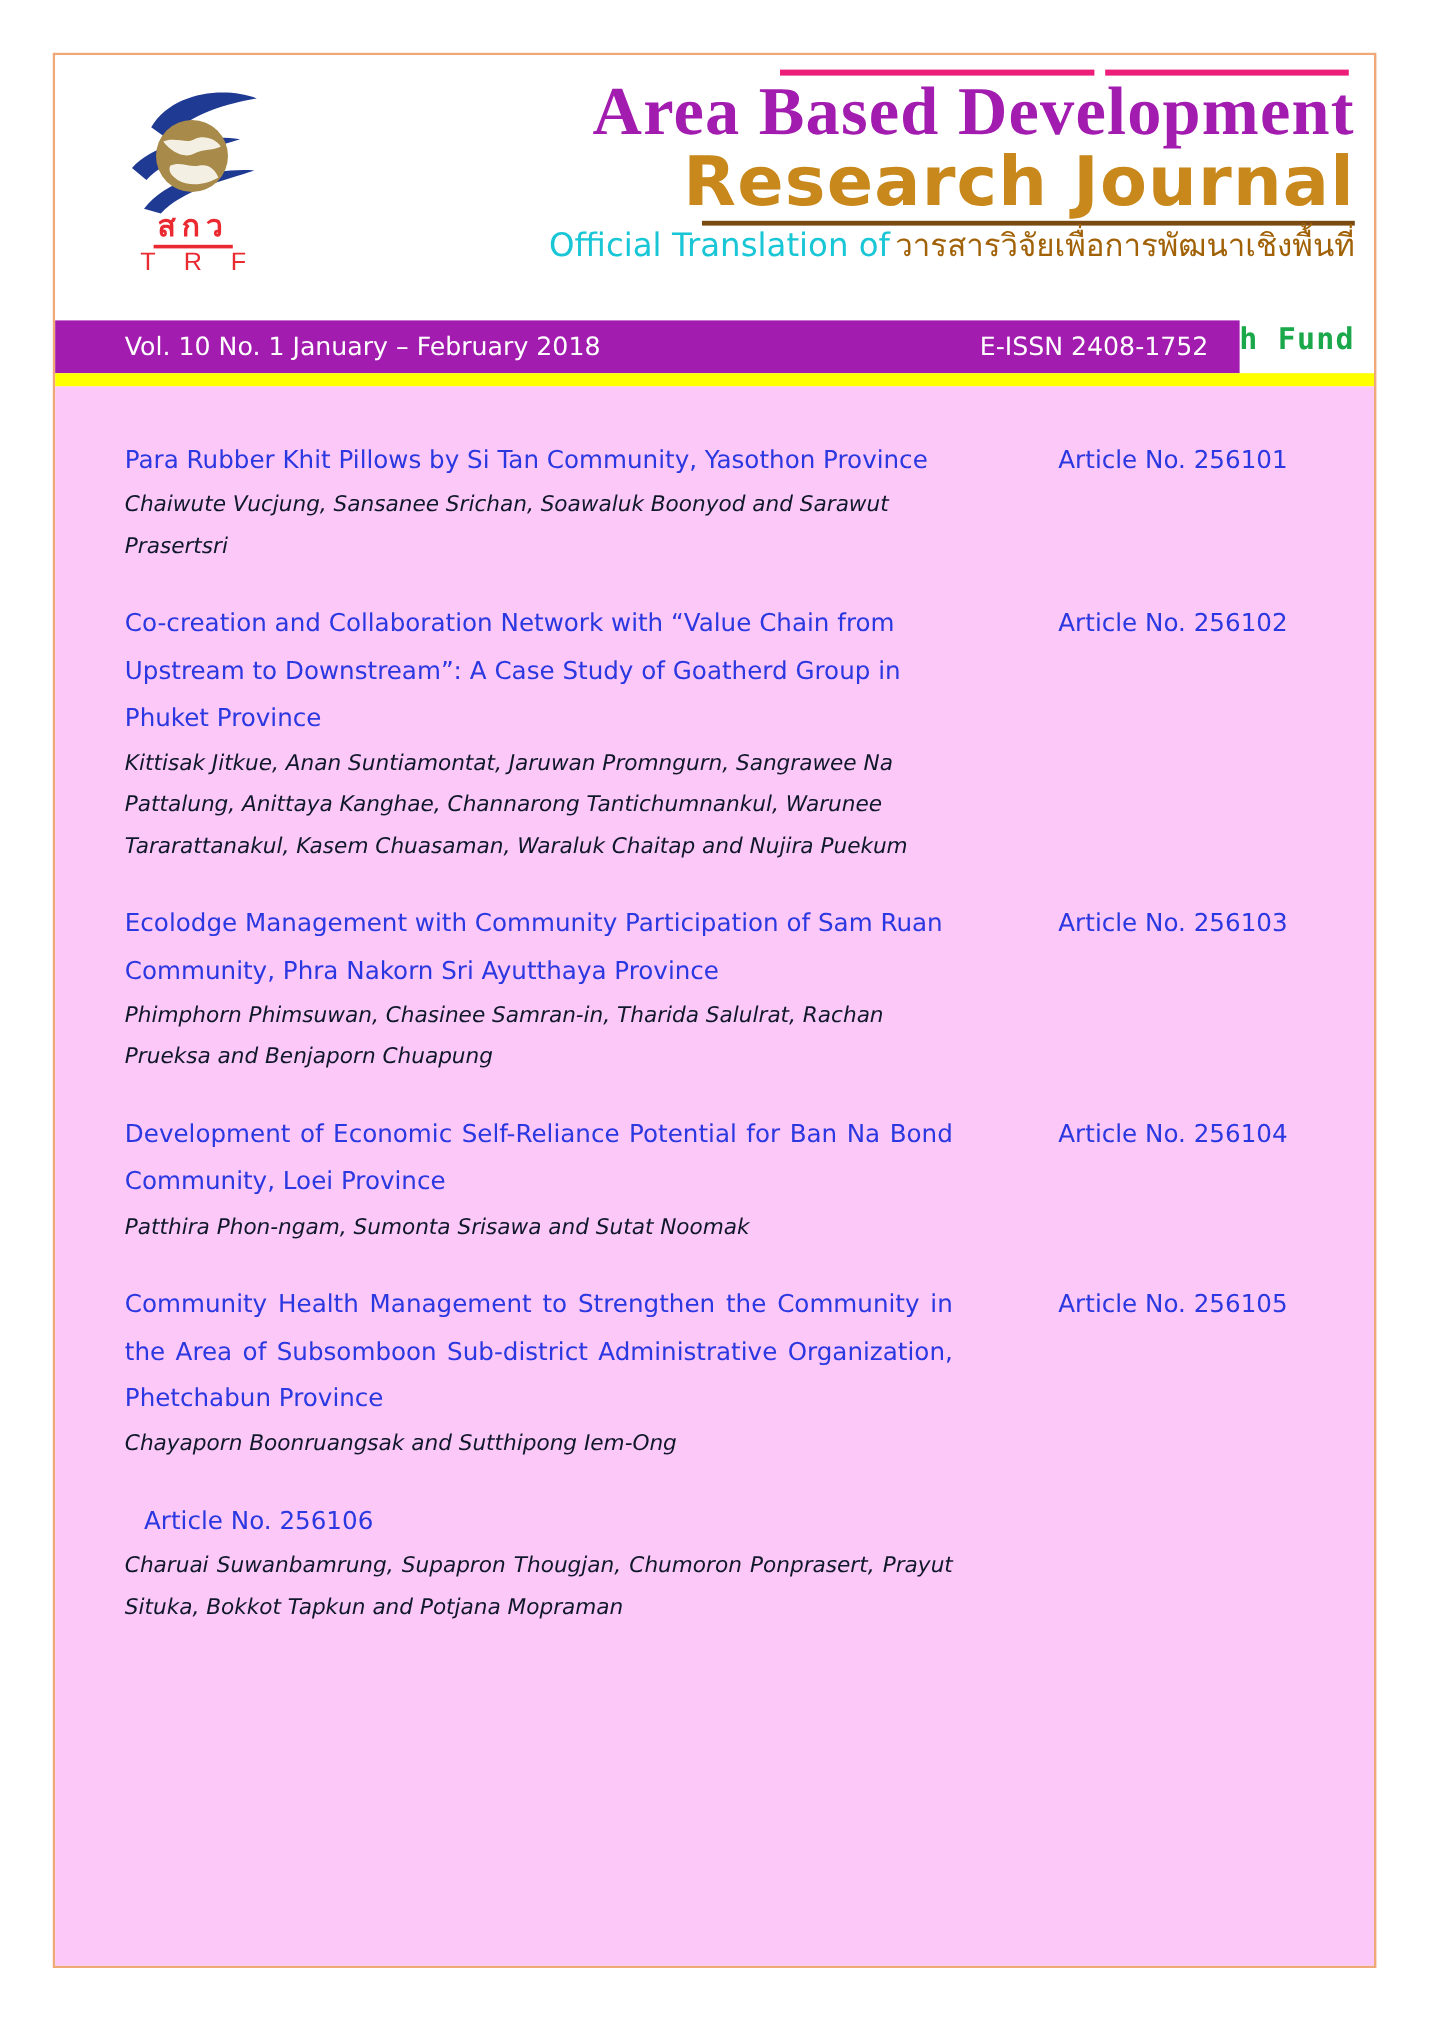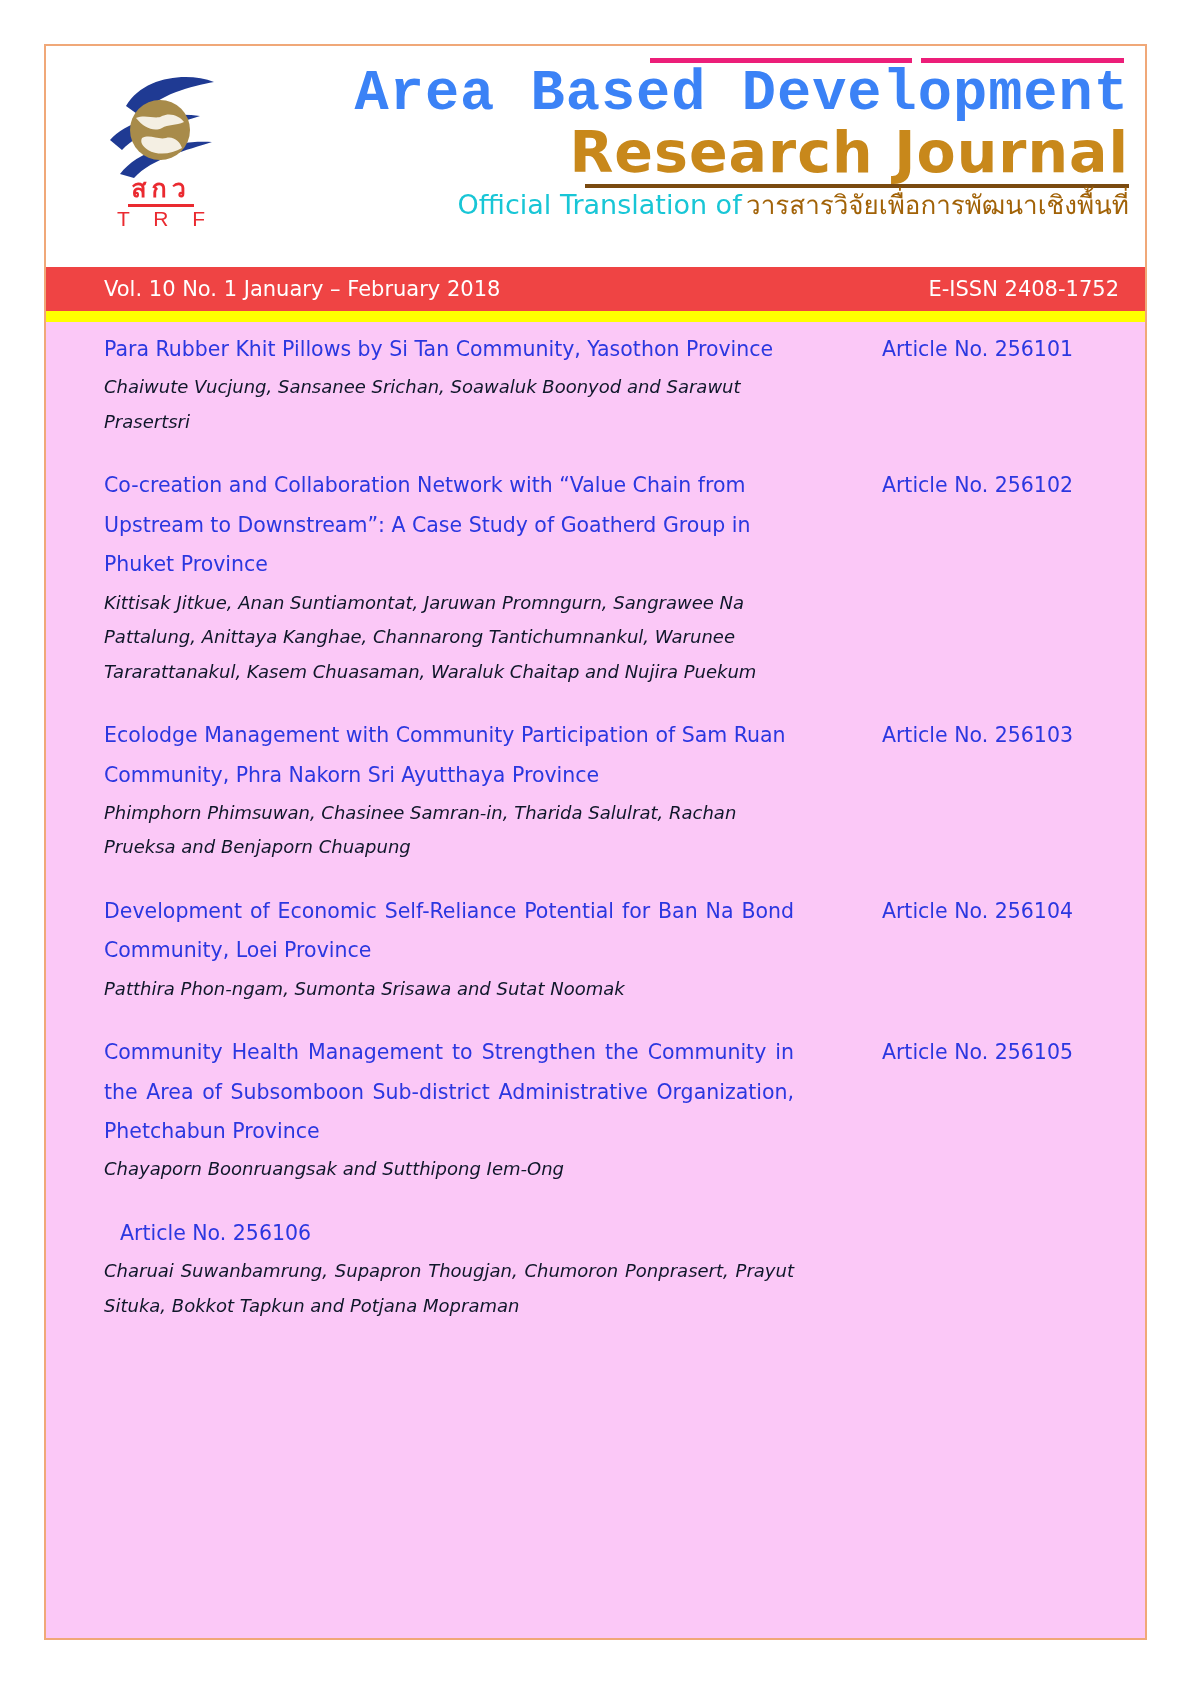--- a/index.html
+++ b/index.html
@@ -100,24 +100,24 @@
     justify-content: flex-end;
     gap: 9px;
     margin-bottom: 2px;
     padding-right: 5px;
   }
   .title-rules span { display: block; height: 5px; background: #ec1e79; }
   .rule-a { width: 262px; }
   .rule-b { width: 203px; }
 
   .line1 {
-    font-family: Liberation Mono, monospace;
+    font-family: Liberation Serif, serif;
     font-size: 57px;
     font-weight: bold;
-    color: #3b82f6;
+    color: #a21caf;
     letter-spacing: 1px;
     line-height: 1.02;
     white-space: nowrap;
   }
   .line2 {
     font-family: "DejaVu Sans", sans-serif;
     font-size: 57px;
     font-weight: bold;
     color: #c8881b;
     letter-spacing: 1px;
@@ -153,23 +153,23 @@
     line-height: 1.2;
     white-space: nowrap;
     margin-top: 48px;
   }
 
   
   .issue-bar {
     position: absolute;
     left: 46px;
     top: 267px;
-    width: 1099px;
+    width: 987px;
     height: 44px;
-    background: #ef4444;
+    background: #a21caf;
     color: #ffffff;
     box-sizing: border-box;
   }
   .issue-bar .vol {
     position: absolute;
     left: 58px;
     top: 50%;
     transform: translateY(-50%);
     font-family: "DejaVu Sans", sans-serif;
     font-size: 21px;
@@ -195,21 +195,21 @@
 
   
   .contents {
     position: absolute;
     left: 46px;
     top: 322px;
     width: 1099px;
     height: 1316px;
     background: #fbc8f7;
     box-sizing: border-box;
-    padding: 8px 72px 0 58px;
+    padding: 42px 72px 0 58px;
   }
 
   .entry { margin-bottom: 27px; }
 
   .entry-head {
     display: flex;
     align-items: flex-start;
     justify-content: space-between;
   }
   .entry-title {

